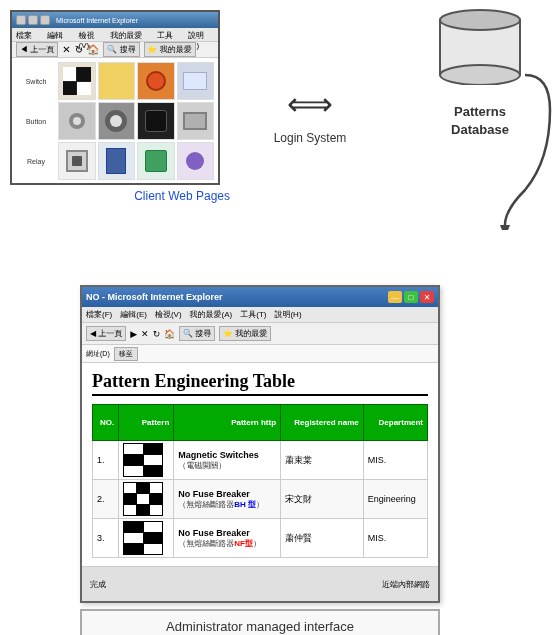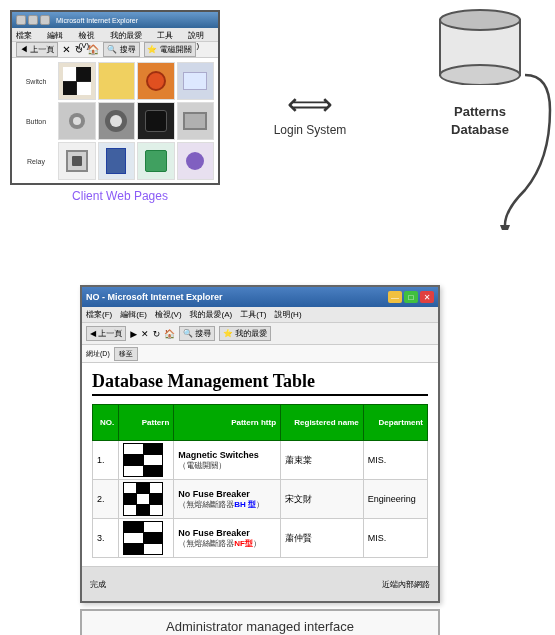--- a/index.html
+++ b/index.html
@@ -92,24 +92,24 @@
       color: #333;
     }
 
     
     .img-switch { background: #e8e0d0; position: relative; }
     .img-yellow { background: #f0d060; }
     .img-orange { background: #e08030; }
     .img-photo { background: #d0d8e8; }
 
     .client-label {
-      text-align: center;
+      text-align: right;
       margin-top: 4px;
       font-size: 12px;
-      color: #8b5cf6;
+      color: #1d4ed8;
     }
 
     
     .arrows-container {
       position: absolute;
       top: 55px;
       left: 240px;
       width: 140px;
       display: flex;
       flex-direction: column;
@@ -121,20 +121,21 @@
       display: flex;
       align-items: center;
       font-size: 28px;
       color: #333;
       margin-top: 30px;
     }
 
     .login-system-label {
       font-size: 12px;
       color: #333;
+      margin-top: 8px;
     }
 
     
     .patterns-db-container {
       position: absolute;
       top: 5px;
       right: 30px;
       display: flex;
       flex-direction: column;
       align-items: center;
@@ -370,21 +371,21 @@
         <span>我的最愛(A)</span>
         <span>工具(T)</span>
         <span>說明(H)</span>
       </div>
       <div class="browser-toolbar">
         <div class="toolbar-btn">◀ 上一頁</div>
         <div style="font-size:10px;">✕</div>
         <div style="font-size:10px;">↻</div>
         <div style="font-size:10px;">🏠</div>
         <div class="toolbar-btn">🔍 搜尋</div>
-        <div class="toolbar-btn">⭐ 電磁開關</div>
+        <div class="toolbar-btn">⭐ 我的最愛</div>
       </div>
 
       <div style="padding:4px;display:grid;grid-template-columns:40px repeat(4, 1fr);grid-template-rows:repeat(3,38px);gap:2px;background:#fff;">
 
         <div class="product-cell label">Switch</div>
         <div class="product-cell img-switch">
           <div style="width:28px;height:28px;background:#222;display:grid;grid-template-columns:1fr 1fr;grid-template-rows:1fr 1fr;gap:1px;">
             <div style="background:#fff;"></div>
               <div style="background:#111;"></div>
             <div style="background:#111;"></div>
@@ -497,21 +498,21 @@
       <div class="toolbar-btn">🔍 <span>搜尋</span></div>
       <div class="toolbar-btn">⭐ <span>我的最愛</span></div>
     </div>
 
     <div class="address-bar">
       <span>網址(D)</span>
       <div class="go-btn">移至</div>
     </div>
 
     <div class="admin-content">
-      <div class="pmt-title">Database Management Table</div>
+      <div class="pmt-title">Pattern Engineering Table</div>
       <table class="pmt-table">
         <thead>
           <tr>
             <th>NO.</th>
             <th>Pattern</th>
             <th>Pattern http</th>
             <th>Registered name</th>
             <th>Department</th>
           </tr>
         </thead>

